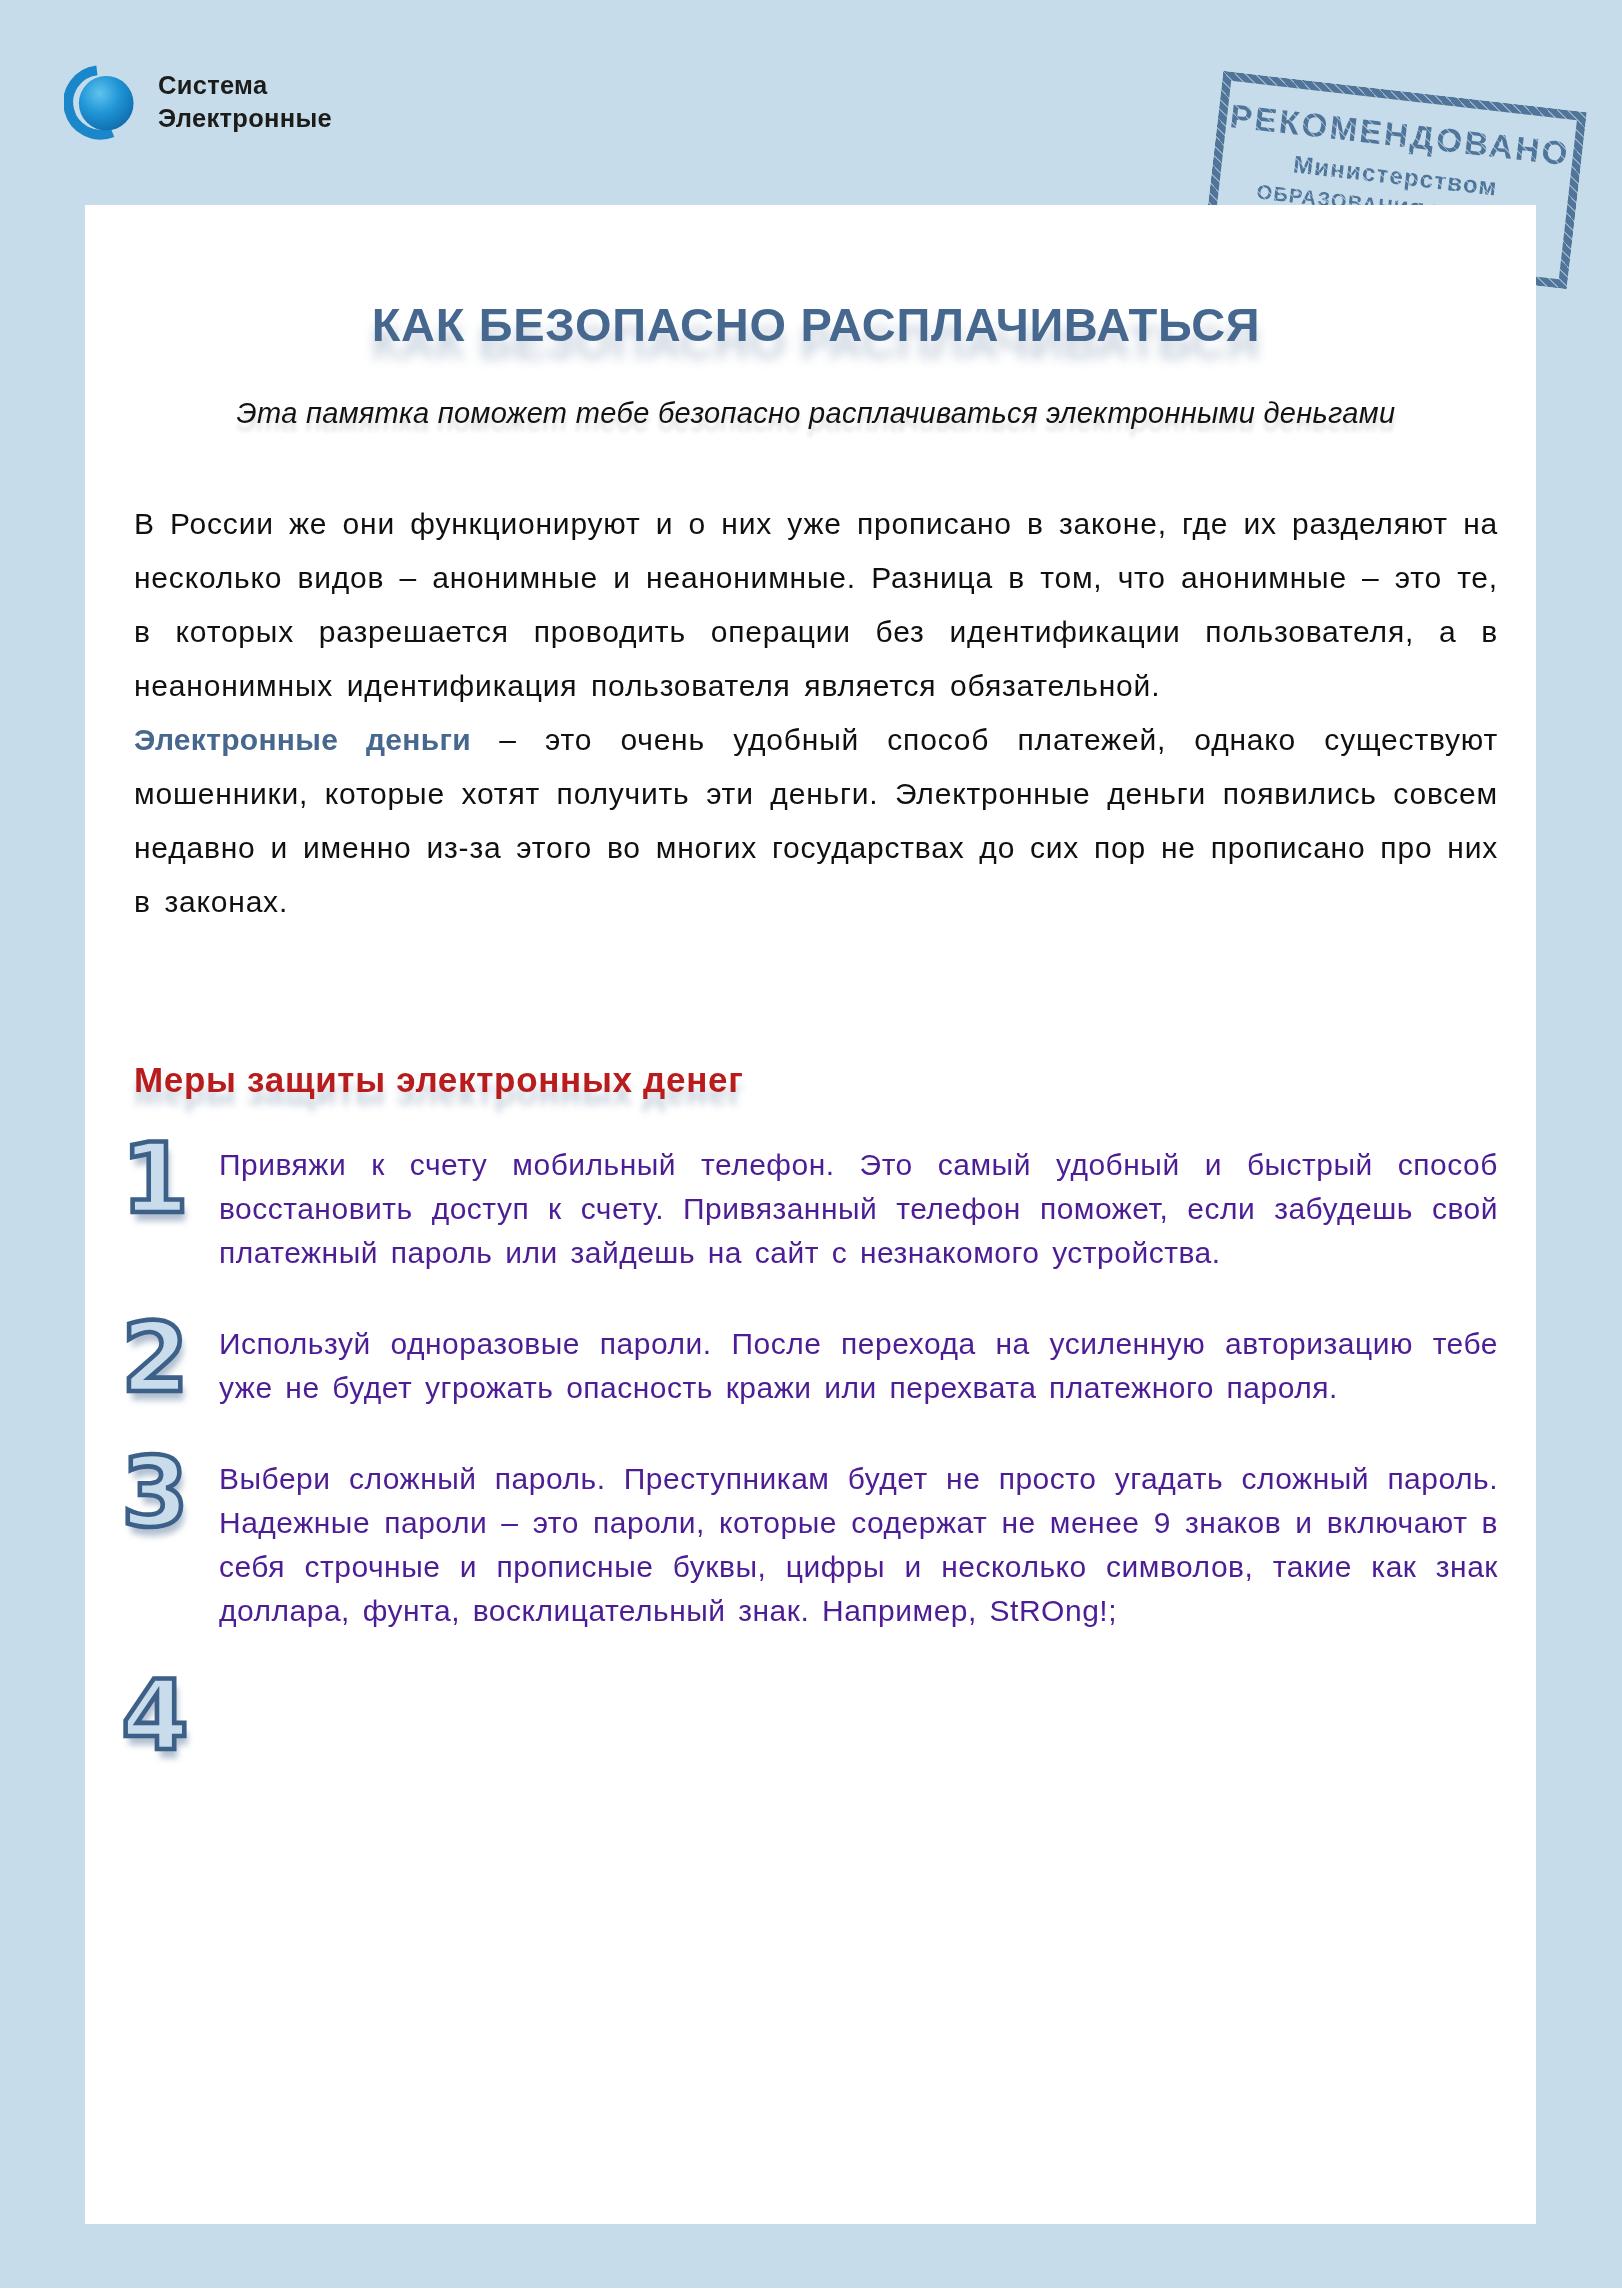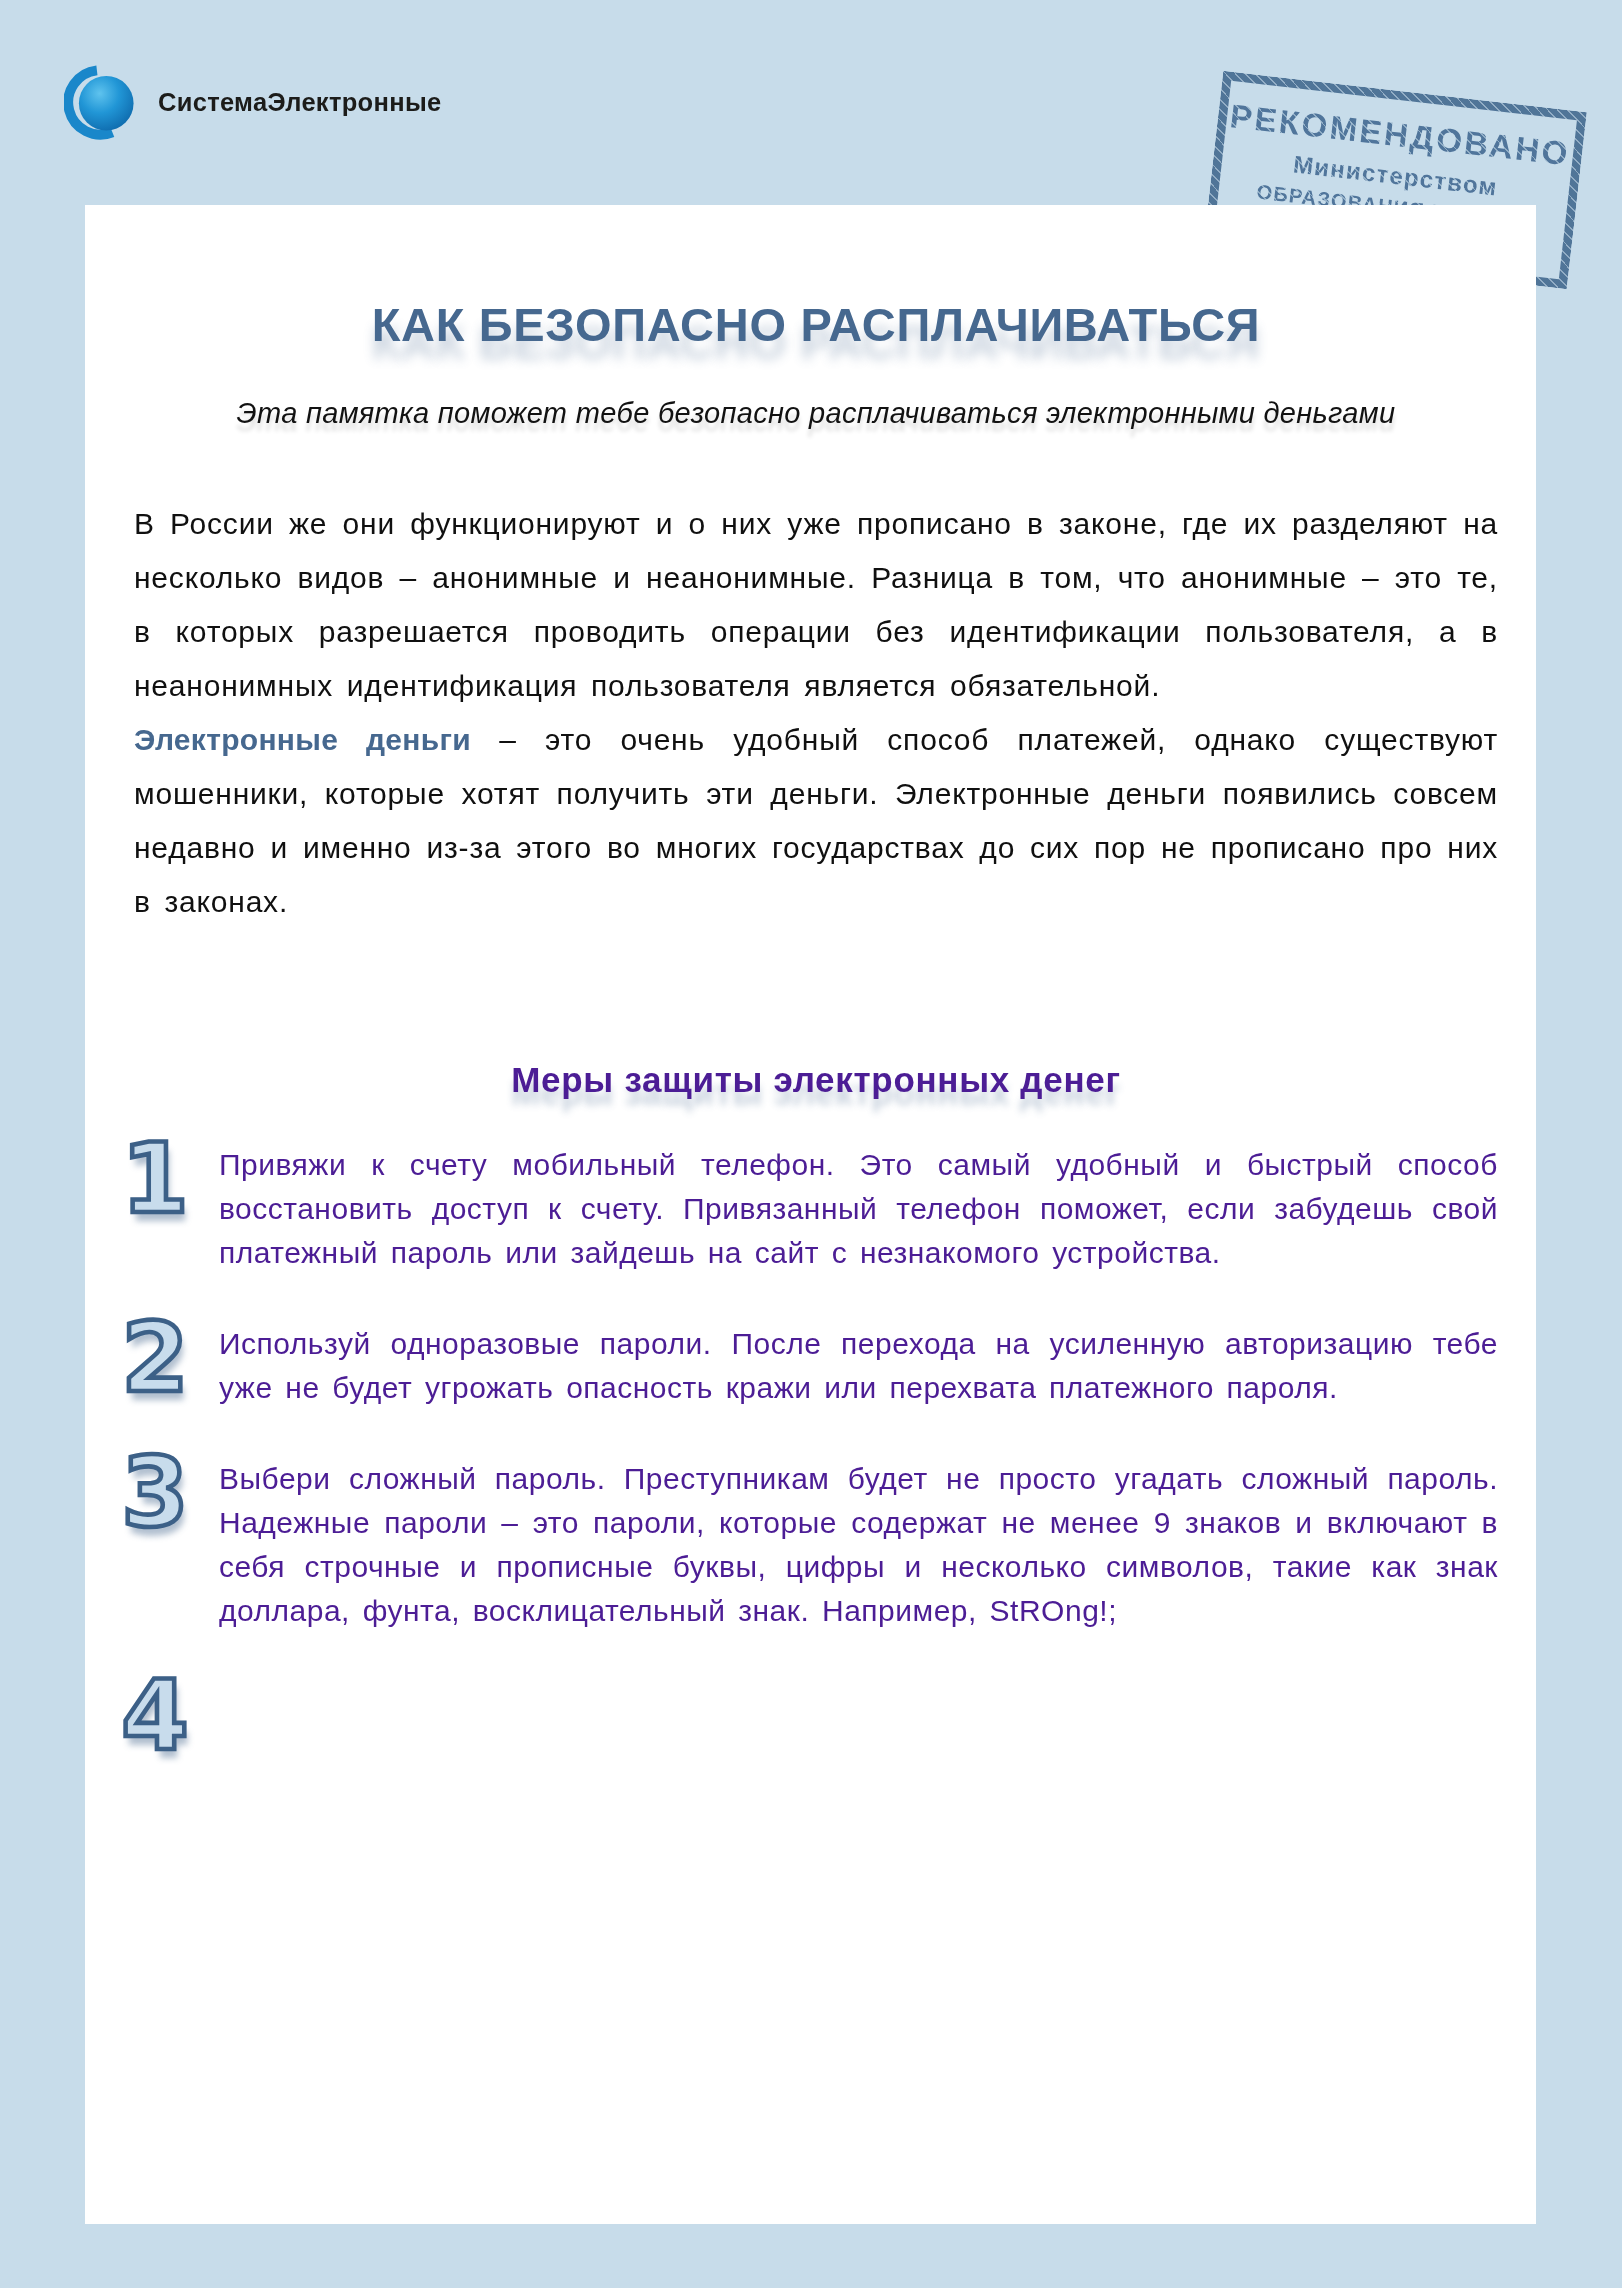--- a/index.html
+++ b/index.html
@@ -15,21 +15,21 @@
     background:#c7dcea;
     overflow:hidden;
   }
   
   .logo{
     position:absolute;left:64px;top:56px;
     display:flex;align-items:center;gap:17px;
   }
   .logo svg{width:77px;height:92px;display:block;}
   .logo-text{
-    display:flex;flex-direction:row;
+    display:flex;flex-direction:column;
     font-weight:bold;font-size:25.5px;line-height:33px;
     color:#1c1c1a;letter-spacing:0.3px;
   }
   
   .stamp{
     position:absolute;left:1212px;top:91px;
     width:366px;height:178px;box-sizing:border-box;
     border:9.8px solid rgba(74,111,148,.95);
     transform:rotate(6.5deg);
     text-align:center;color:#50759b;
@@ -62,22 +62,22 @@
   }
   .intro{
     margin-top:67px;
     font-size:30px;line-height:54px;
     text-align:justify;color:#101010;
     letter-spacing:0.8px;word-spacing:4.6px;
   }
   .intro p{margin:0;}
   .lead{color:#46688f;font-weight:bold;letter-spacing:0.3px;}
   .section-heading{
-    margin:131px 0 0;text-align:center;
-    color:#4c1d95;font-size:35px;font-weight:bold;letter-spacing:0.7px;
+    margin:131px 0 0;
+    color:#b91c1c;font-size:35px;font-weight:bold;letter-spacing:0.7px;
     text-shadow:0 13px 7.9px rgba(70,104,143,.30);
   }
   .measures{
     list-style:none;margin:43px 0 0 -13px;padding:0;
   }
   .measure{
     display:flex;gap:30px;align-items:flex-start;
     margin-bottom:47px;
   }
   .num{

